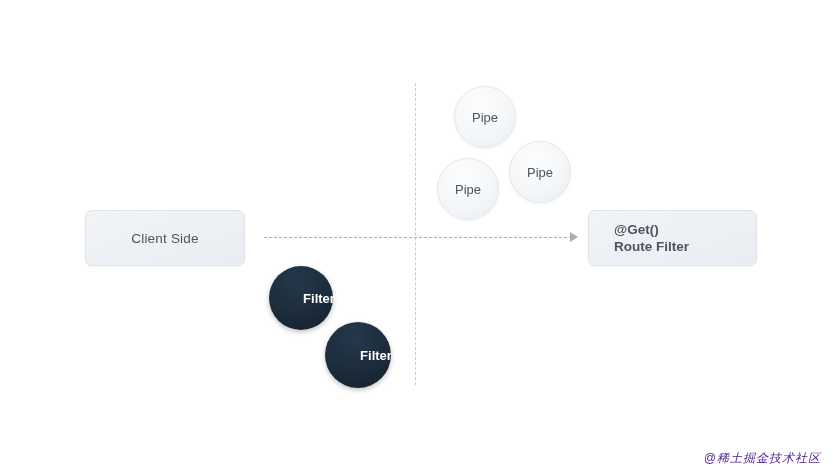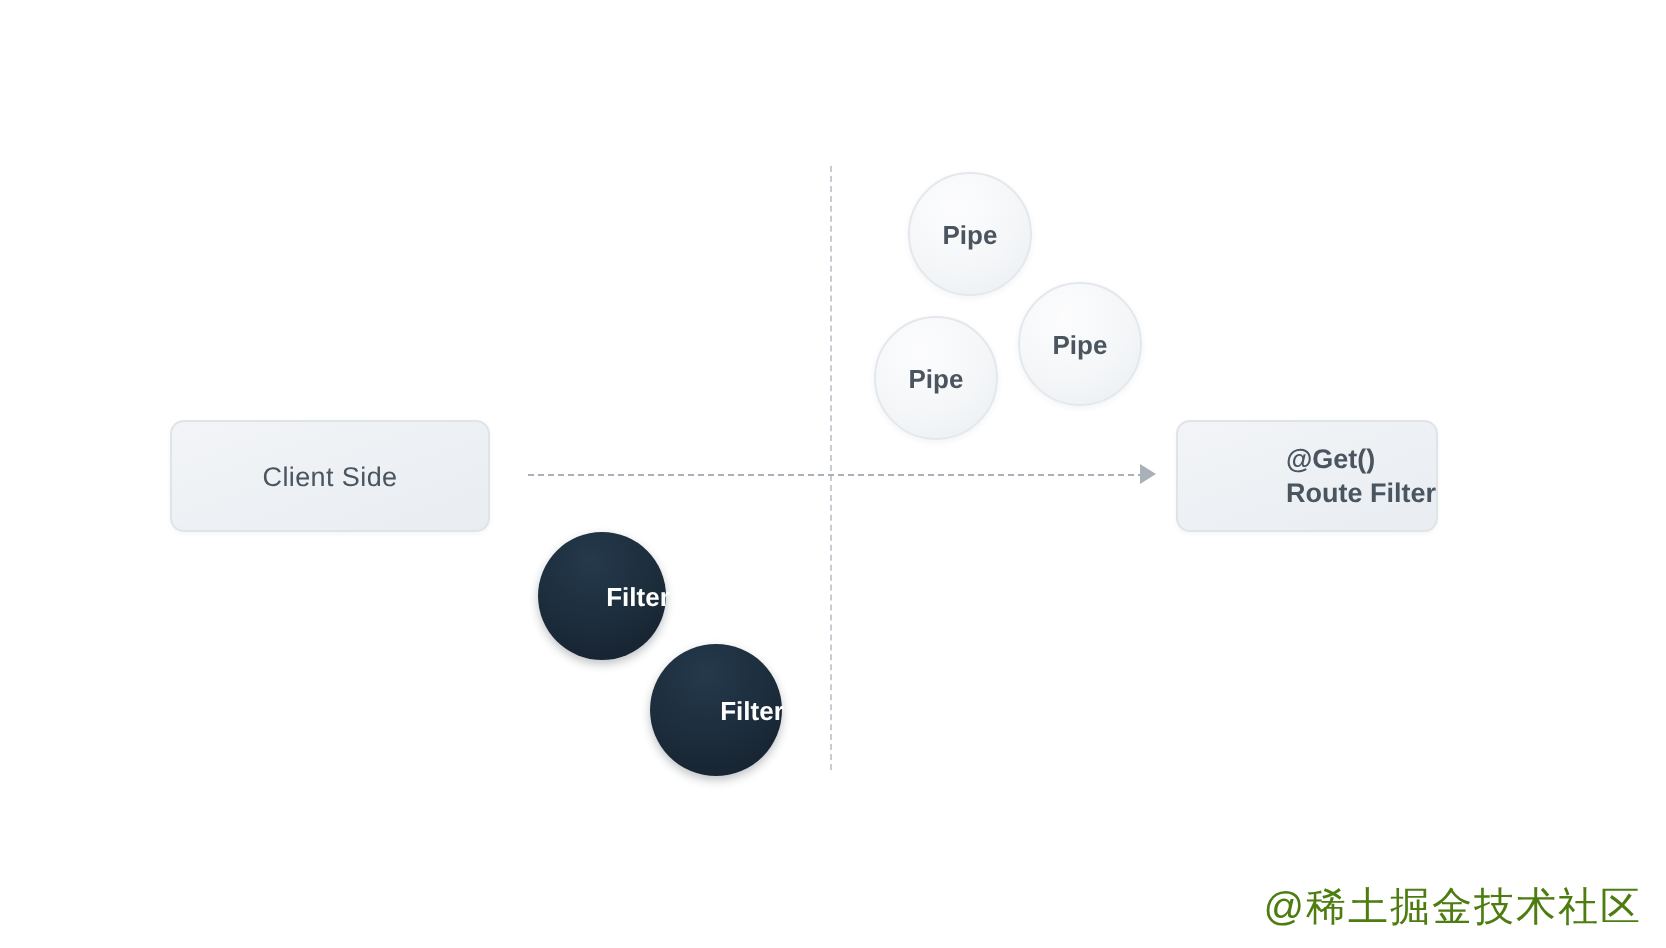--- a/index.html
+++ b/index.html
@@ -30,23 +30,23 @@
   #client-side-box {
     left: 85px;
     top: 210px;
     width: 160px;
     height: 56px;
     justify-content: center;
   }
   #route-handler-box {
     left: 588px;
     top: 210px;
-    width: 131px;
+    width: 169px;
     height: 56px;
-    justify-content: flex-end;
+    justify-content: flex-start;
     padding-left: 25px;
   }
   .box-label {
     font-size: 13.5px;
     color: #4a5560;
     letter-spacing: 0.2px;
     white-space: nowrap;
   }
   .box-label-strong {
     font-size: 13.5px;
@@ -61,21 +61,20 @@
     position: absolute;
     border-radius: 50%;
     display: flex;
     align-items: center;
     justify-content: center;
   }
   .circle-pipe {
     background: radial-gradient(circle at 38% 28%, #fdfdfe 0%, #f4f6f8 55%, #eaeef2 100%);
     border: 1px solid #e4e8ec;
     box-shadow: 0 1px 3px rgba(40,55,70,0.06);
-    font-weight: bold;
   }
   .circle-pipe .circle-label {
     font-size: 13px;
     color: #4a5560;
   }
   .circle-filter {
     background: radial-gradient(circle at 42% 22%, #24394b 0%, #1c2c3b 55%, #141f2b 100%);
     box-shadow: 0 2px 5px rgba(20,31,43,0.28);
   }
   .circle-filter .circle-label {
@@ -119,24 +118,25 @@
     border-top: 5px solid transparent;
     border-bottom: 5px solid transparent;
     border-left: 8px solid #a9b0b8;
   }
 
   
   #watermark {
     position: absolute;
     right: 12px;
     bottom: 7px;
-    font-size: 20px;
-    color: #4d7c0f;
+    font-size: 12px;
+    color: #4c1d95;
     letter-spacing: 1px;
     white-space: nowrap;
+    font-style: italic;
   }
 </style>
 </head>
 <body>
 
 <div id="canvas">
 
   <div id="vertical-divider"></div>
 
   <div id="flow-arrow-line"></div>

